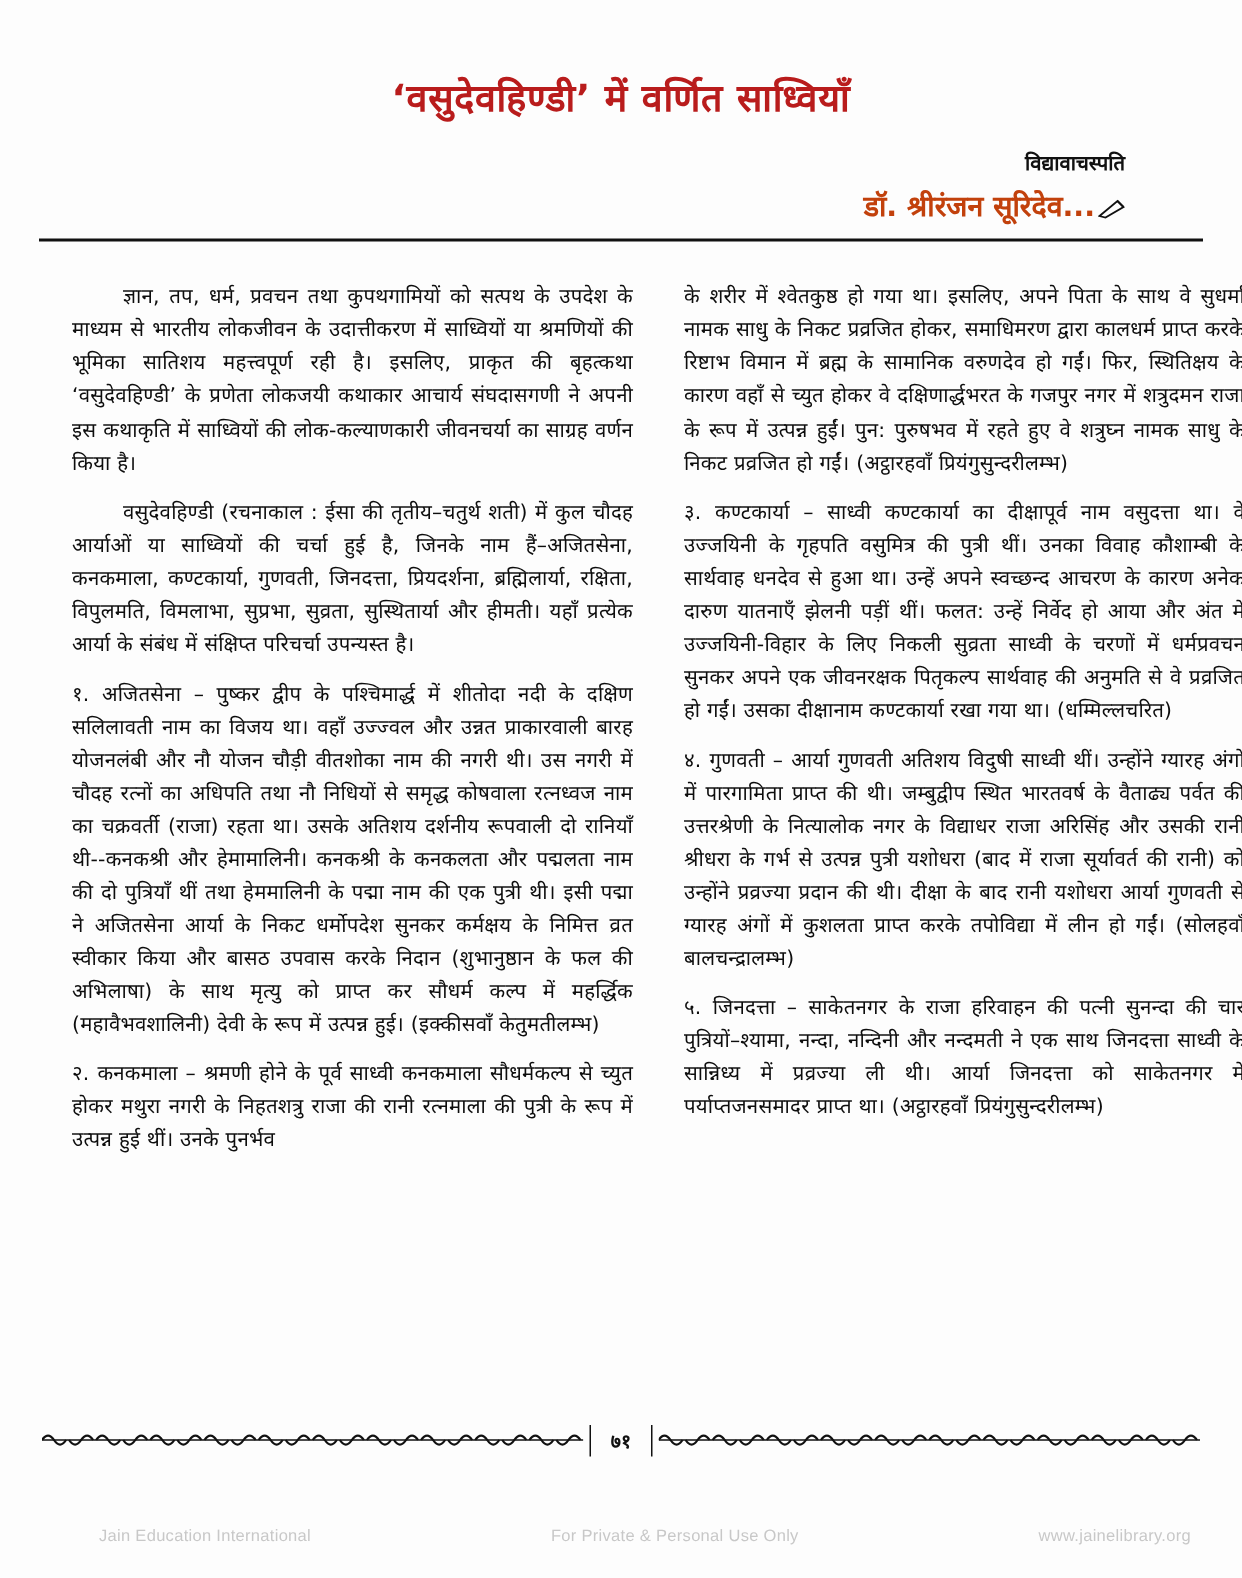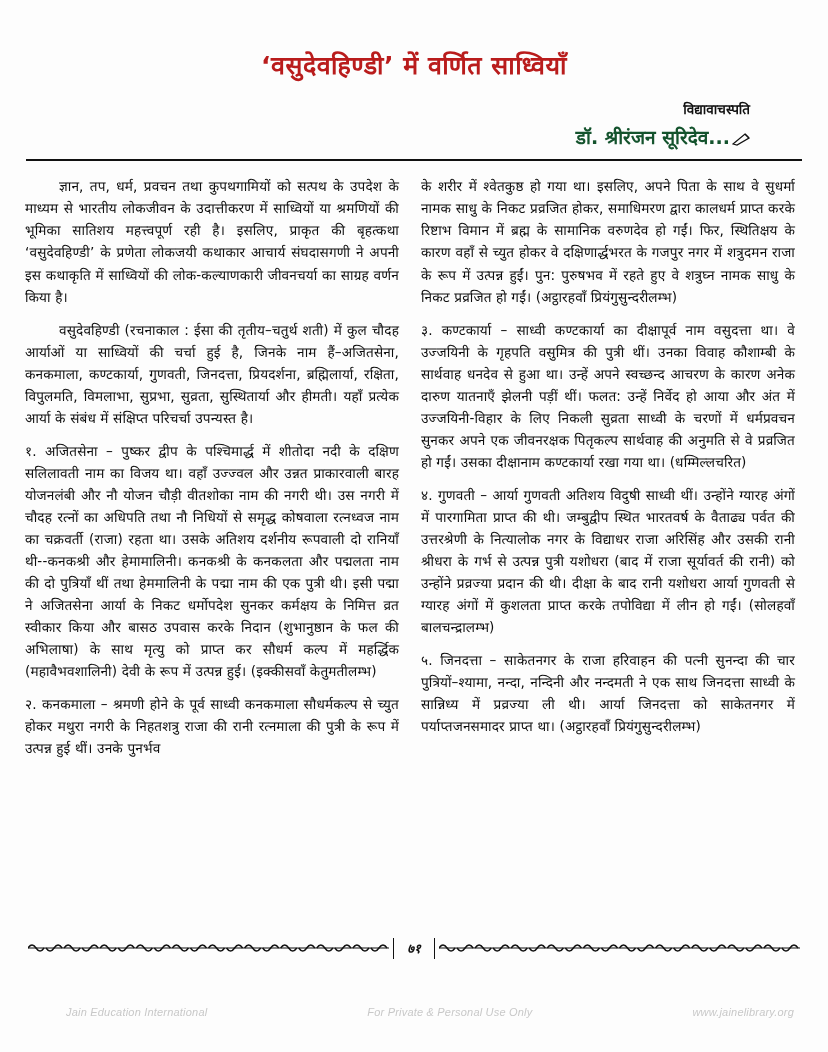--- a/index.html
+++ b/index.html
@@ -52,44 +52,45 @@
     margin-top: 7px;
     display: flex;
     justify-content: flex-end;
     align-items: center;
     gap: 2px;
   }
   .byline-author {
     font-family: "DejaVu Sans", sans-serif;
     font-size: 19px;
     font-weight: 700;
-    color: #14532d;
+    color: #c2410c;
   }
   .pen-icon {
     display: inline-block;
     width: 18px;
     height: 14px;
     position: relative;
     top: 2px;
   }
 
   .rule {
     margin: 9px 26px 0 26px;
     border: 0;
     border-top: 2.2px solid #111;
     box-shadow: 0 2px 0 -1.4px #777;
   }
 
   
   .columns {
     display: flex;
-    gap: 22px;
-    padding: 14px 28px 0 25px;
+    gap: 34px;
+    padding: 14px 28px 0 48px;
     box-sizing: border-box;
     height: 770px;
+    margin-top: 12px;
   }
   .col {
     width: 374px;
     flex: 0 0 374px;
   }
   p.para {
     margin: 0 0 11px 0;
     font-family: "DejaVu Sans", sans-serif;
     font-size: 13.6px;
     line-height: 1.62;
@@ -100,23 +101,22 @@
   }
   p.para.indent {
     text-indent: 34px;
   }
 
   
   .footer-wrap {
     position: absolute;
     left: 0;
     right: 0;
-    bottom: 16px;
+    bottom: 4px;
     height: 100px;
-    font-style: italic;
   }
   .deco-row {
     position: absolute;
     top: 0;
     left: 28px;
     right: 28px;
     height: 24px;
     display: flex;
     align-items: center;
     gap: 4px;

